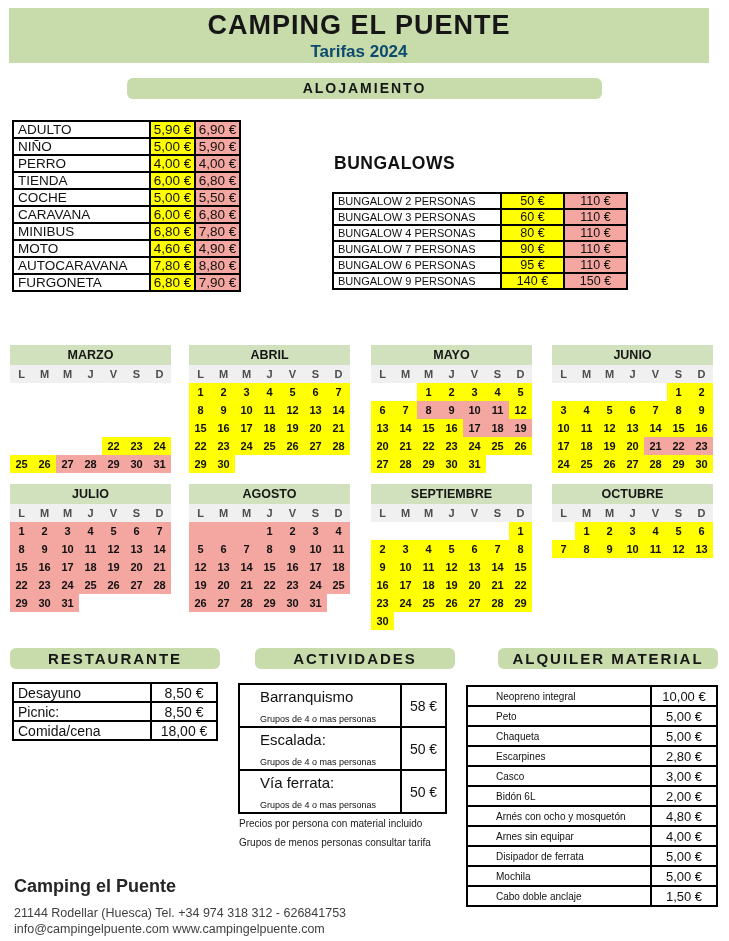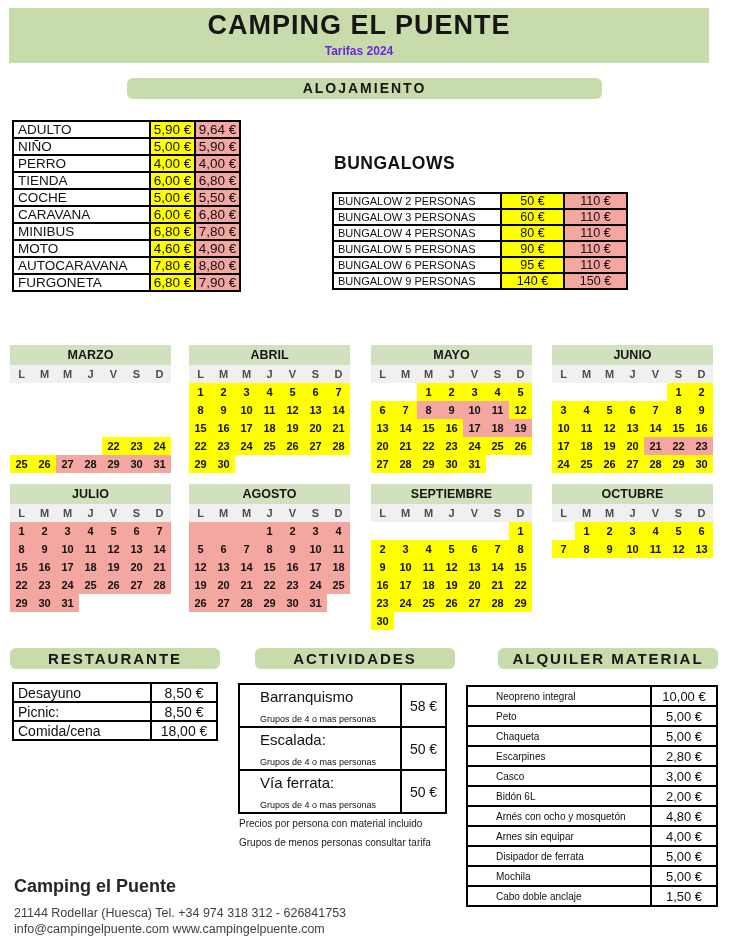--- a/index.html
+++ b/index.html
@@ -2,21 +2,21 @@
 <html style="--green: #c8dbab; --greencal: #d1e1bd; --yellow: #ffff00; --pink: #f4a6a0; --daybg: #f0f0f0;"><head>
 <meta charset="utf-8">
 <style>
   * { margin:0; padding:0; box-sizing:border-box; }
   body { background:#ffffff; font-family:"Liberation Sans", sans-serif; color:#111; }
   .page { position:relative; width:729px; height:941px; background:#fff; overflow:hidden; }
 
   .title-band { position:absolute; left:9px; top:8px; width:700px; height:55px;
     background:var(--green); text-align:center; padding-top:2px; }
   .title { font-size:27px; font-weight:bold; letter-spacing:1px; line-height:31px; color:#161616; }
-  .subtitle { font-size:12px; font-weight:bold; line-height:21px; color:#6d28d9; }
+  .subtitle { font-size:17px; font-weight:bold; line-height:21px; color:#0c4a6e; }
 
   .bar { position:absolute; height:21px; background:var(--green); text-align:center;
     font-weight:bold; font-size:14px; letter-spacing:2px; line-height:21px; color:#161616;border-radius:6px; }
   .bar-aloj { left:127px; top:78px; width:475px; }
   .bar-rest { left:10px;  top:648px; width:210px; font-size:15px; }
   .bar-act  { left:255px; top:648px; width:200px; font-size:15px; }
   .bar-alq  { left:498px; top:648px; width:220px; font-size:15px; }
 
   table { border-collapse:collapse; position:absolute; background:#fff; }
   td { border:2px solid #000; }
@@ -80,21 +80,21 @@
     <div class="subtitle">Tarifas 2024</div>
   </div>
 
   <div class="bar bar-aloj">ALOJAMIENTO</div>
 
   <table class="aloj-table">
     <tbody>
         <tr>
           <td class="lbl">ADULTO</td>
           <td class="val y">5,90 €</td>
-          <td class="val p">9,64 €</td>
+          <td class="val p">6,90 €</td>
         </tr>
         <tr>
           <td class="lbl">NIÑO</td>
           <td class="val y">5,00 €</td>
           <td class="val p">5,90 €</td>
         </tr>
         <tr>
           <td class="lbl">PERRO</td>
           <td class="val y">4,00 €</td>
           <td class="val p">4,00 €</td>
@@ -149,21 +149,21 @@
           <td class="lbl">BUNGALOW 3 PERSONAS</td>
           <td class="val y">60 €</td>
           <td class="val p">110 €</td>
         </tr>
         <tr>
           <td class="lbl">BUNGALOW 4 PERSONAS</td>
           <td class="val y">80 €</td>
           <td class="val p">110 €</td>
         </tr>
         <tr>
-          <td class="lbl">BUNGALOW 5 PERSONAS</td>
+          <td class="lbl">BUNGALOW 7 PERSONAS</td>
           <td class="val y">90 €</td>
           <td class="val p">110 €</td>
         </tr>
         <tr>
           <td class="lbl">BUNGALOW 6 PERSONAS</td>
           <td class="val y">95 €</td>
           <td class="val p">110 €</td>
         </tr>
         <tr>
           <td class="lbl">BUNGALOW 9 PERSONAS</td>

